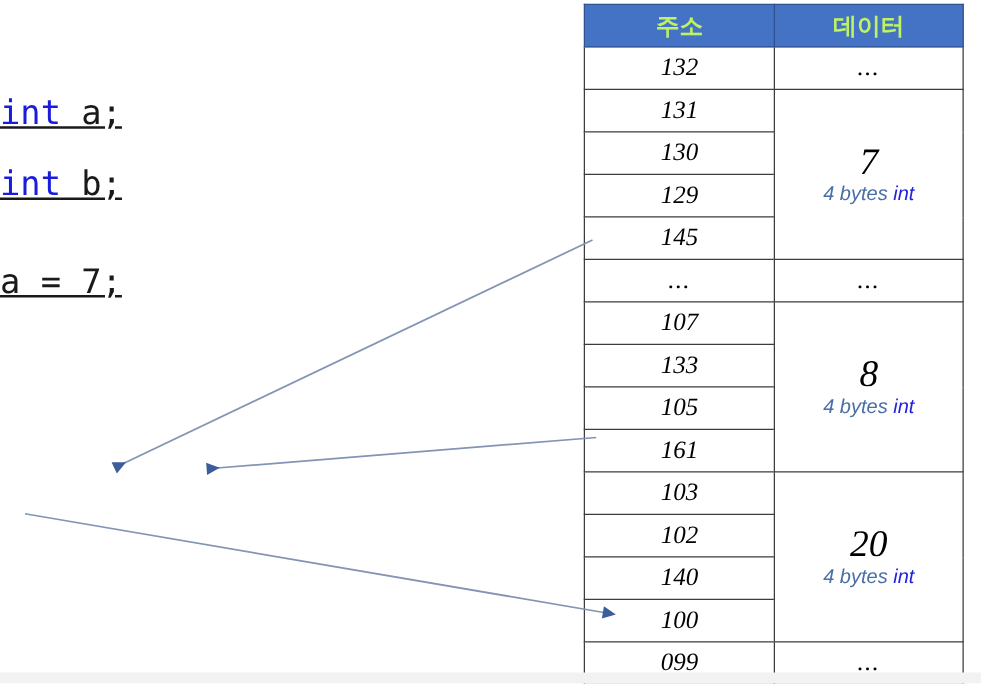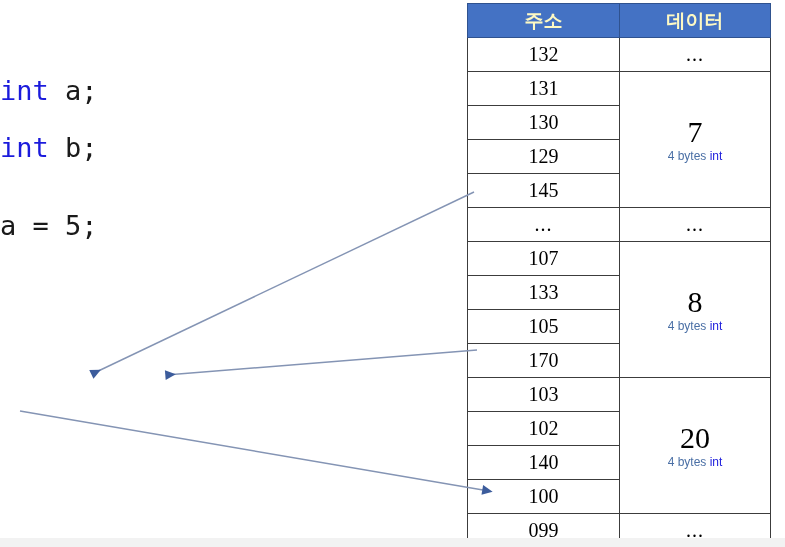--- a/index.html
+++ b/index.html
@@ -31,57 +31,59 @@
     top: 62px;
     width: 260px;
   }
   .code-line {
     font-family: "DejaVu Sans Mono", "Liberation Mono", monospace;
     font-size: 27px;
     line-height: 57px;
     color: #1a1a1a;
     white-space: pre;
     letter-spacing: 0px;
+    text-decoration: underline;
   }
   .kw { color: #1b1bdc; }
   .code-gap { height: 21px; }
 
   
   #memory-table {
     position: absolute;
     left: 467px;
     top: 3px;
     width: 303px;
     border-collapse: collapse;
     table-layout: fixed;
   }
   #memory-table col.addr-col { width: 152px; }
   #memory-table col.data-col { width: 151px; }
 
   #memory-table th {
     background: #4472c4;
-    color: #fef9c3;
+    color: #bef264;
     font-size: 19px;
     font-weight: bold;
     height: 33px;
     padding: 0;
     text-align: center;
     border: 1.5px solid #2f528f;
     font-family: "Liberation Sans", sans-serif;
   }
   #memory-table td {
     height: 33px;
     padding: 0;
     text-align: center;
     vertical-align: middle;
     border: 1.5px solid #3c3c3c;
     font-family: "Liberation Serif", serif;
     font-size: 20px;
     color: #000000;
     background: #ffffff;
+    font-style: italic;
   }
   td.addr-cell {
     font-family: "Liberation Serif", serif;
     font-size: 20px;
   }
   td.ellipsis-cell {
     font-size: 17px;
     color: #333333;
     letter-spacing: 1px;
   }
@@ -91,21 +93,21 @@
   }
   .val-num {
     display: block;
     font-size: 30px;
     color: #000000;
     font-family: "Liberation Serif", serif;
     margin-bottom: 3px;
   }
   .val-desc {
     display: block;
-    font-size: 12px;
+    font-size: 16px;
     font-family: "Liberation Sans", sans-serif;
     color: #4a6fa5;
   }
   .val-desc .type-kw {
     color: #2222dd;
   }
 
   
   #arrow-layer {
     position: absolute;
@@ -123,21 +125,21 @@
 
   <div id="code-block">
 
     <div class="code-line"><span class="kw">int</span><span> a;</span></div>
 
     <div class="code-line"><span class="kw">int</span><span> b;</span></div>
 
 
     <div class="code-gap"></div>
 
-    <div class="code-line">a = 5;</div>
+    <div class="code-line">a = 7;</div>
   </div>
 
   <table id="memory-table">
     <colgroup>
       <col class="addr-col">
       <col class="data-col">
     </colgroup>
     <thead>
       <tr>
         <th>주소</th>
@@ -180,21 +182,21 @@
           <span class="val-desc"><span>4 bytes </span><span class="type-kw">int</span></span>
         </td>
       </tr>
       <tr>
         <td class="addr-cell">133</td>
       </tr>
       <tr>
         <td class="addr-cell">105</td>
       </tr>
       <tr>
-        <td class="addr-cell">170</td>
+        <td class="addr-cell">161</td>
       </tr>
 
       <tr>
         <td class="addr-cell">103</td>
         <td class="value-cell" rowspan="4">
           <span class="val-num">20</span>
           <span class="val-desc"><span>4 bytes </span><span class="type-kw">int</span></span>
         </td>
       </tr>
       <tr>

